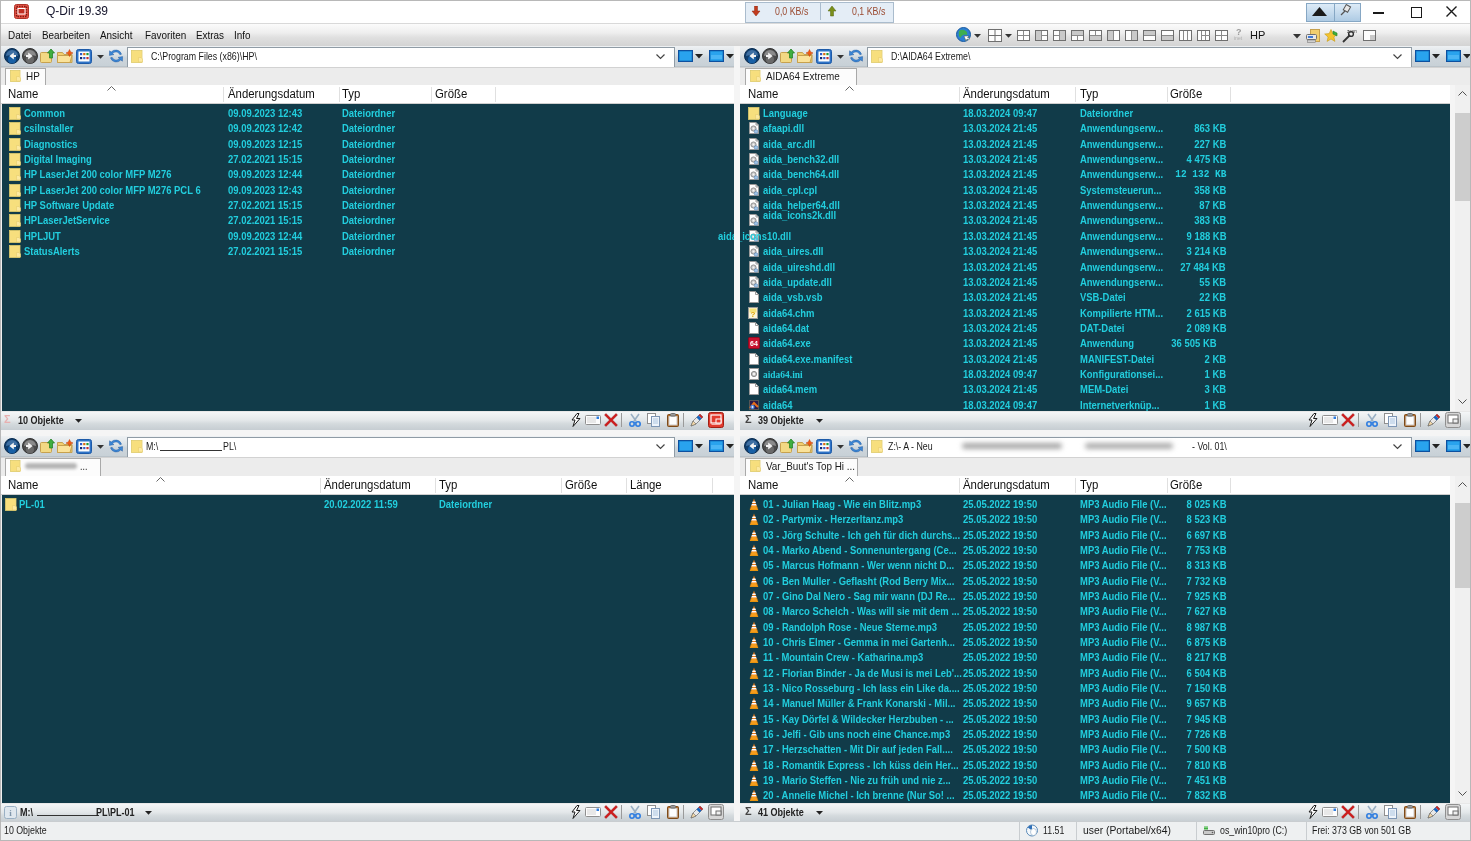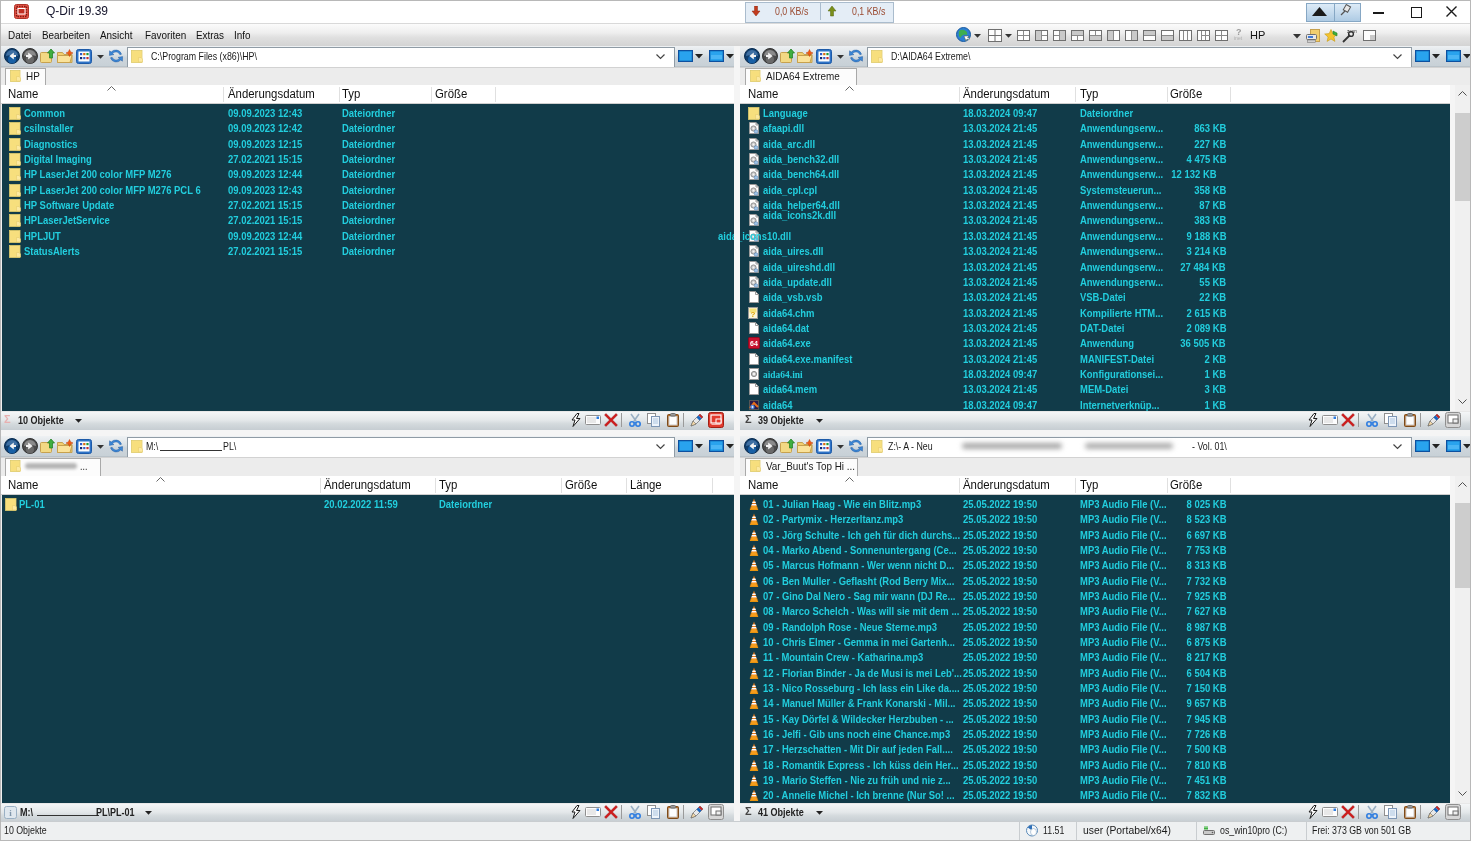--- a/index.html
+++ b/index.html
@@ -651,21 +651,21 @@
         <path d="M1.5 0.5 H8 L10.5 3 V11.5 H1.5 Z" fill="#fdfdfd" stroke="#9a9a9a"></path>
         <path d="M8 0.5 V3 H10.5" fill="none" stroke="#9a9a9a"></path>
         <circle cx="5.5" cy="6.5" r="2.6" fill="#c9c9c9" stroke="#7d7d7d" stroke-width="0.8"></circle>
         <circle cx="5.5" cy="6.5" r="1" fill="#f6f6f6"></circle>
         <circle cx="8" cy="9.5" r="1.8" fill="#9fc4e8" stroke="#5a84b0" stroke-width="0.6"></circle>
       </svg>
     </div>
     <div class="po t" style="left:763px;top:167.4px;"><span>aida_bench64.dll</span></div>
     <div class="po t" style="left:963px;top:167.4px;"><span>13.03.2024 21:45</span></div>
     <div class="po t" style="left:1080px;top:167.4px;"><span>Anwendungserw...</span></div>
-    <div class="po tR" style="right:254px;top:167.4px;"><span>12 132 KB</span></div>
+    <div class="po tR" style="right:245px;top:167.4px;font-family:Liberation Mono, monospace;"><span>12 132 KB</span></div>
     <div class="po" style="left:748px;top:183.75px">
       <svg width="12" height="12" viewBox="0 0 12 12" style="">
         <path d="M1.5 0.5 H8 L10.5 3 V11.5 H1.5 Z" fill="#fdfdfd" stroke="#9a9a9a"></path>
         <path d="M8 0.5 V3 H10.5" fill="none" stroke="#9a9a9a"></path>
         <circle cx="5.5" cy="6.5" r="2.6" fill="#c9c9c9" stroke="#7d7d7d" stroke-width="0.8"></circle>
         <circle cx="5.5" cy="6.5" r="1" fill="#f6f6f6"></circle>
         <circle cx="8" cy="9.5" r="1.8" fill="#9fc4e8" stroke="#5a84b0" stroke-width="0.6"></circle>
       </svg>
     </div>
     <div class="po t" style="left:763px;top:182.75px;"><span>aida_cpl.cpl</span></div>
@@ -783,21 +783,21 @@
     <div class="po tR" style="right:245px;top:320.9px;"><span>2 089 KB</span></div>
     <div class="po" style="left:748px;top:337.25px">
       <svg width="12" height="12" viewBox="0 0 12 12" style="">
         <rect x="0.5" y="0.5" width="11" height="11" rx="1" fill="#c8102e" stroke="#8d0a20"></rect>
         <text x="6" y="9" font-size="7" font-weight="bold" fill="#fff" text-anchor="middle">64</text>
       </svg>
     </div>
     <div class="po t" style="left:763px;top:336.25px;"><span>aida64.exe</span></div>
     <div class="po t" style="left:963px;top:336.25px;"><span>13.03.2024 21:45</span></div>
     <div class="po t" style="left:1080px;top:336.25px;"><span>Anwendung</span></div>
-    <div class="po tR" style="right:245px;top:336.25px;"><span>36 505 KB</span></div>
+    <div class="po tR" style="right:254px;top:336.25px;"><span>36 505 KB</span></div>
     <div class="po" style="left:748px;top:352.6px">
       <svg width="12" height="12" viewBox="0 0 12 12" style="">
         <path d="M1.5 0.5 H7.5 L10.5 3.5 V11.5 H1.5 Z" fill="#fff" stroke="#9a9a9a"></path>
         <path d="M7.5 0.5 V3.5 H10.5" fill="none" stroke="#9a9a9a"></path>
       </svg>
     </div>
     <div class="po t" style="left:763px;top:351.6px;"><span>aida64.exe.manifest</span></div>
     <div class="po t" style="left:963px;top:351.6px;"><span>13.03.2024 21:45</span></div>
     <div class="po t" style="left:1080px;top:351.6px;"><span>MANIFEST-Datei</span></div>
     <div class="po tR" style="right:245px;top:351.6px;"><span>2 KB</span></div>

